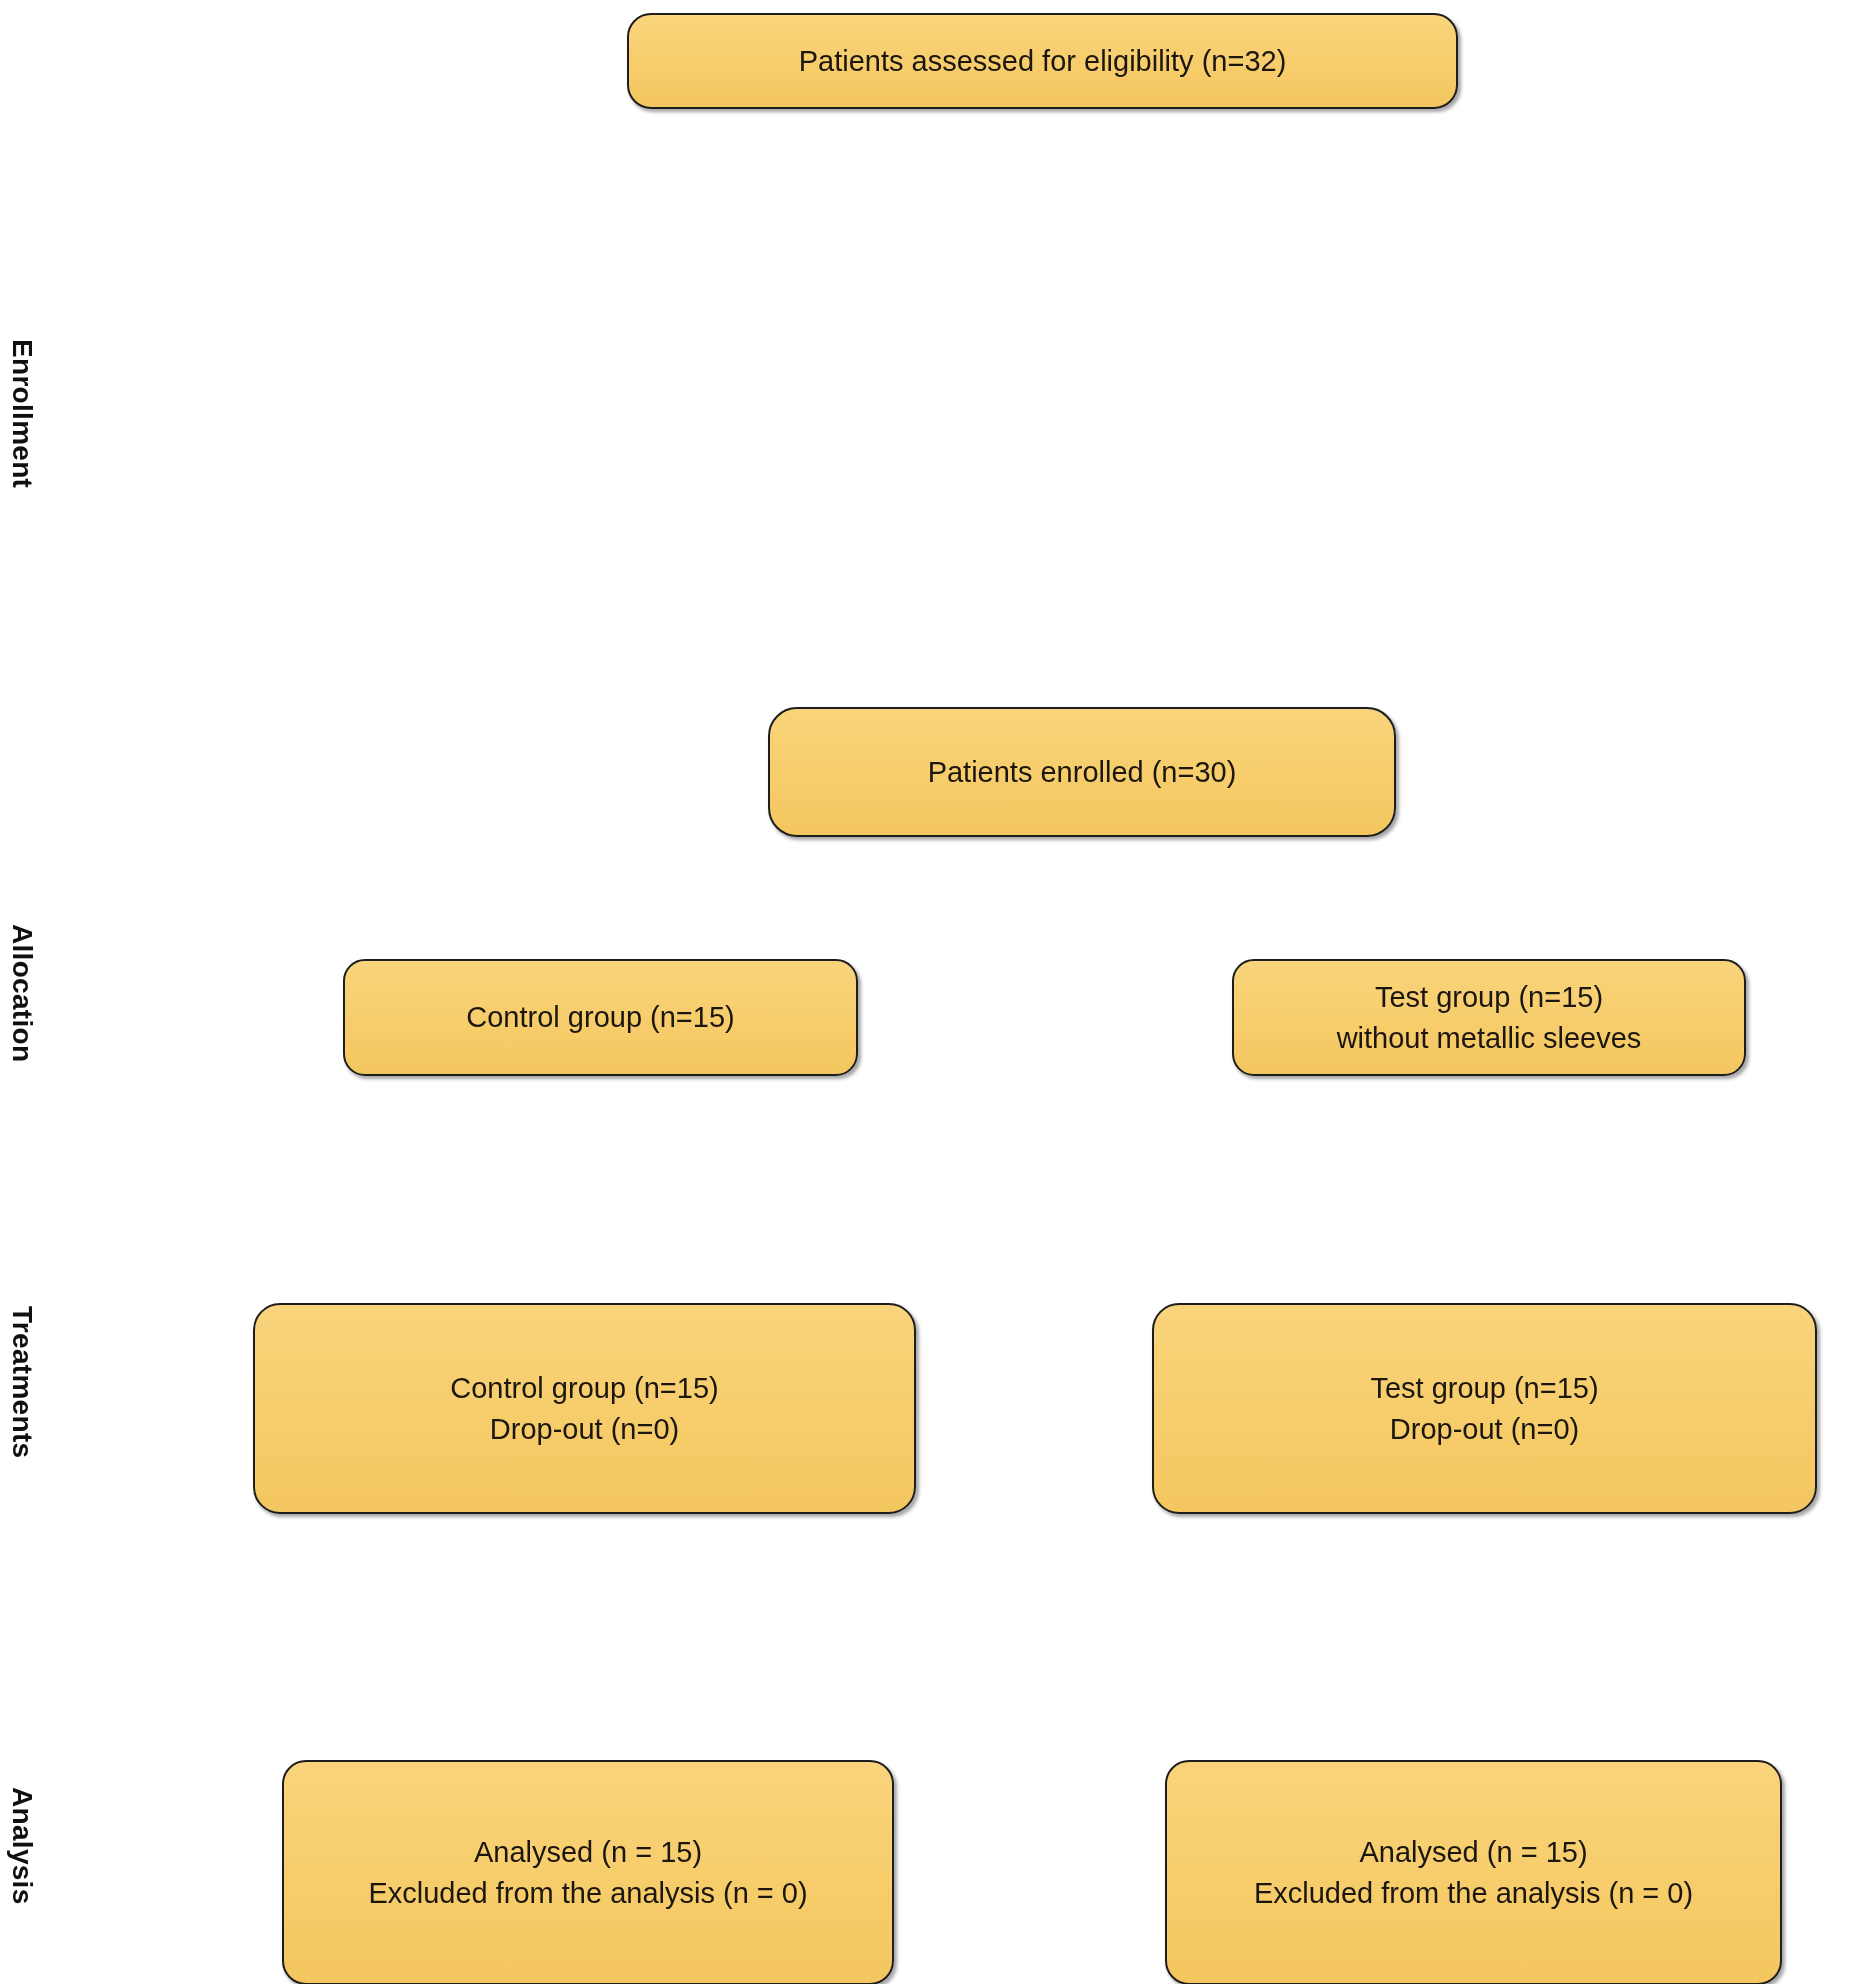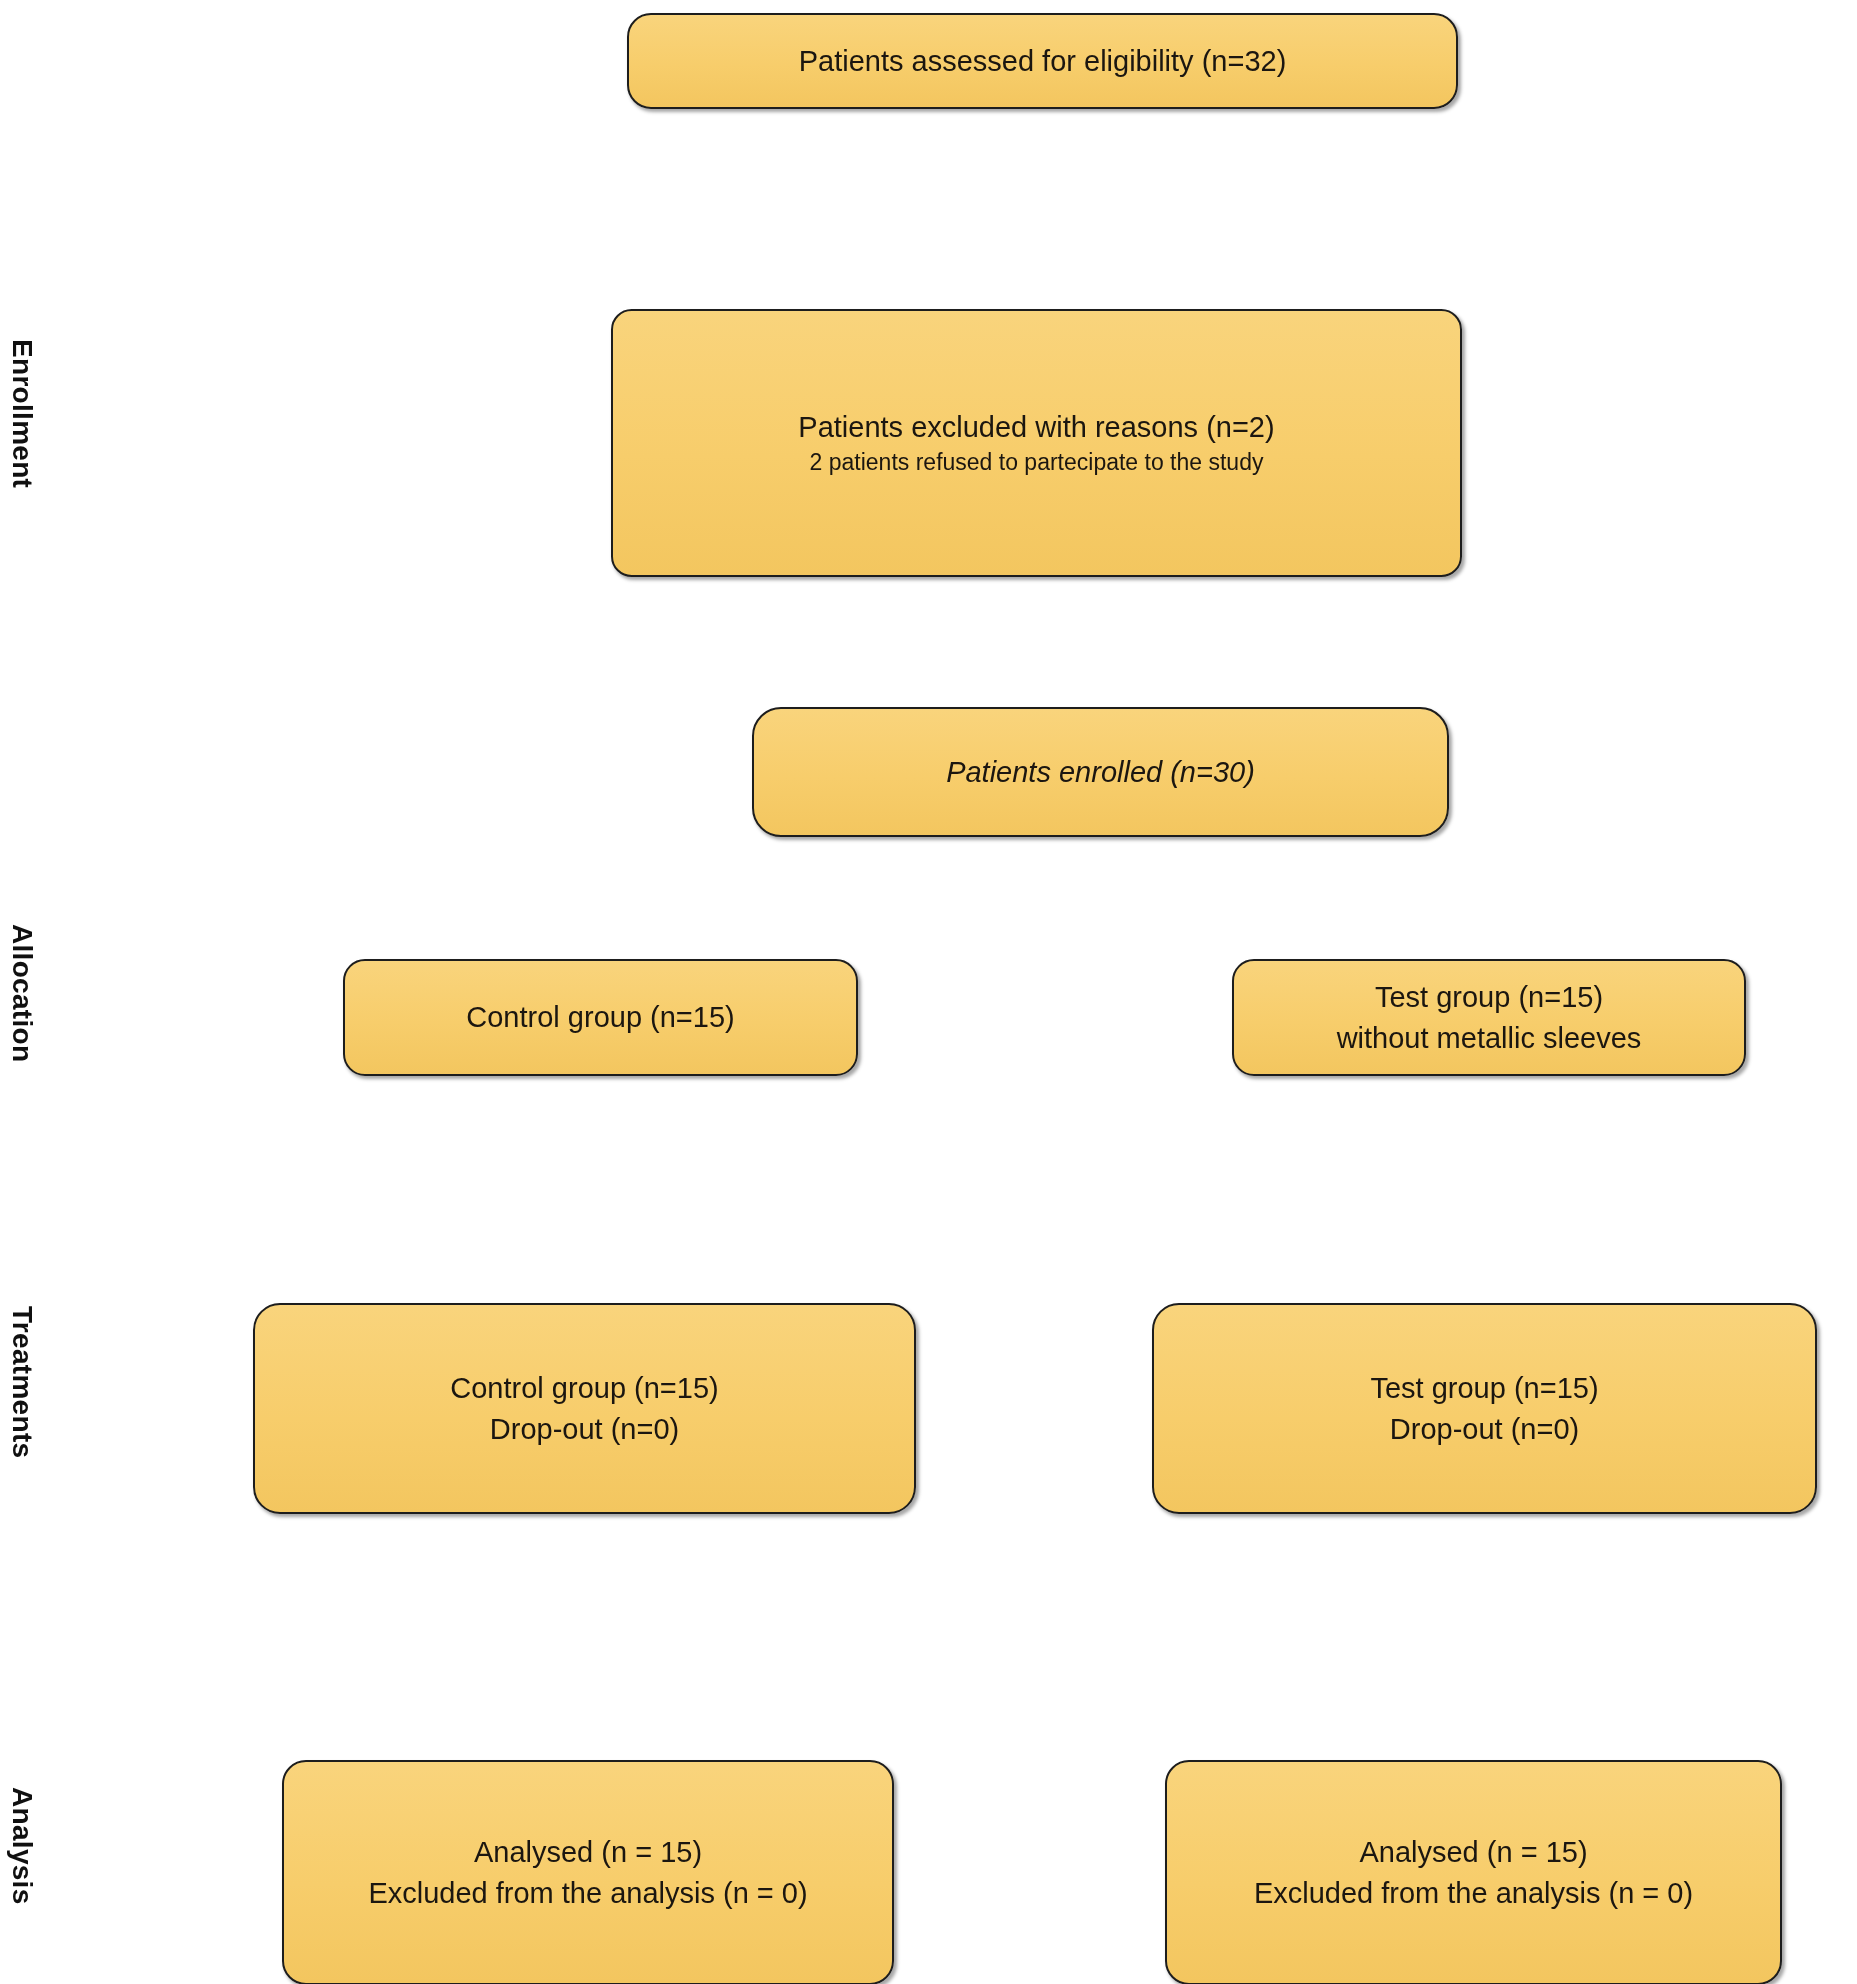--- a/index.html
+++ b/index.html
@@ -64,21 +64,21 @@
     line-height: 1.38;
     white-space: nowrap;
   }
   .line.primary { font-size: 29px; }
   .line.secondary { font-size: 29px; }
   .line.small { font-size: 23px; }
 
   
   #node-assessed   { left: 627px; top: 13.3px;   width: 831px; height: 96px; }
   #node-excluded   { left: 611px; top: 309px;  width: 851px; height: 268px; border-radius: 20.6px; }
-  #node-enrolled   { left: 752px; top: 707px; width: 697px; height: 130px; border-radius: 29px; font-style: italic; }
+  #node-enrolled   { left: 768px; top: 707px; width: 628px; height: 130px; border-radius: 29px; }
   #node-alloc-ctrl { left: 343px;  top: 959px; width: 515px;  height: 117px; border-radius: 22px; }
   #node-alloc-test { left: 1232px; top: 959px; width: 514px;  height: 117px; border-radius: 22px; }
   #node-treat-ctrl { left: 253px;  top: 1303px; width: 663px; height: 211px; border-radius: 27px; }
   #node-treat-test { left: 1152px; top: 1303px; width: 665px; height: 211px; border-radius: 27px; }
   #node-anal-ctrl  { left: 282px;  top: 1760px; width: 612px; height: 225px; border-radius: 24px; }
   #node-anal-test  { left: 1165px; top: 1760px; width: 617px; height: 225px; border-radius: 24px; }
 
   
   #label-enrollment { top: 339px; }
   #label-allocation { top: 924px; }
@@ -100,24 +100,20 @@
     <span>Treatments</span>
   </div>
   <div class="stage-label" id="label-analysis">
     <span>Analysis</span>
   </div>
 
   <div class="node" id="node-assessed">
     <span class="line primary">Patients assessed for eligibility (n=32)</span>
   </div>
 
-  <div class="node" id="node-excluded">
-    <span class="line primary">Patients excluded with reasons (n=2)</span>
-    <span class="line small">2 patients refused to partecipate to the study</span>
-  </div>
 
   <div class="node" id="node-enrolled">
     <span class="line primary">Patients enrolled (n=30)</span>
   </div>
 
   <div class="node" id="node-alloc-ctrl">
     <span class="line primary">Control group (n=15)</span>
   </div>
 
   <div class="node" id="node-alloc-test">

